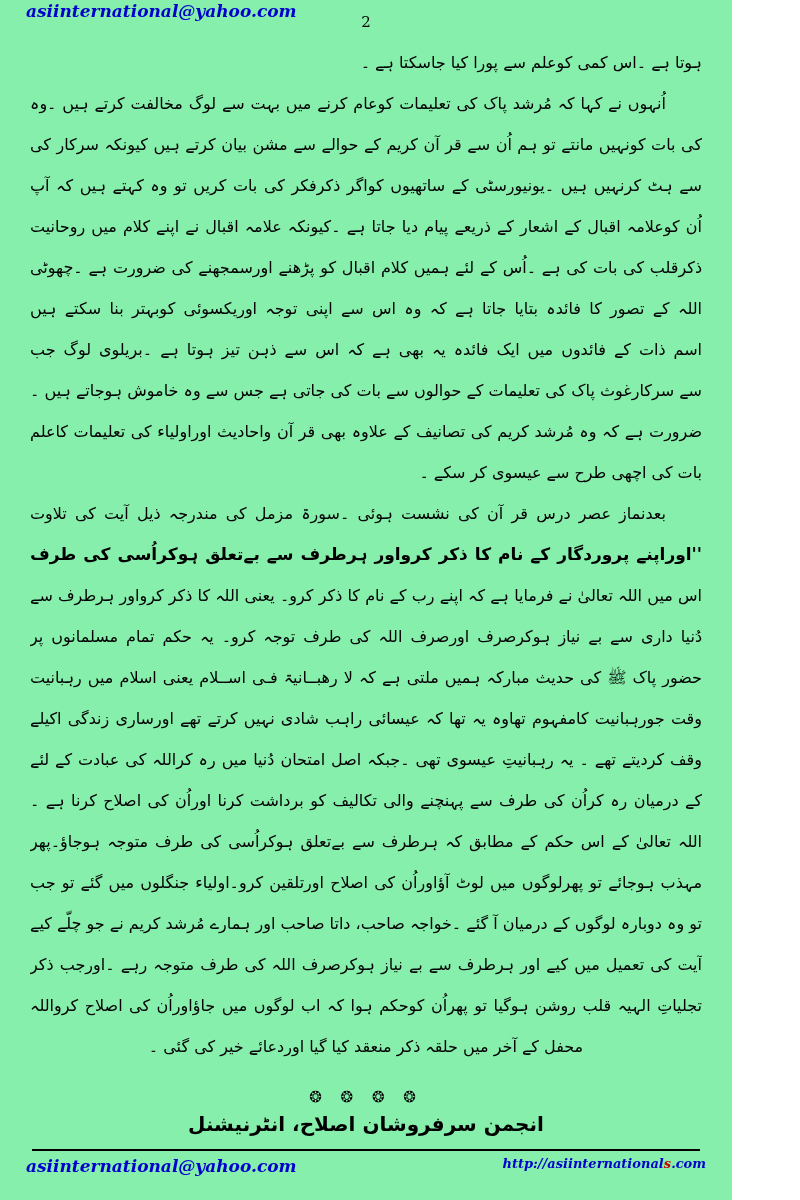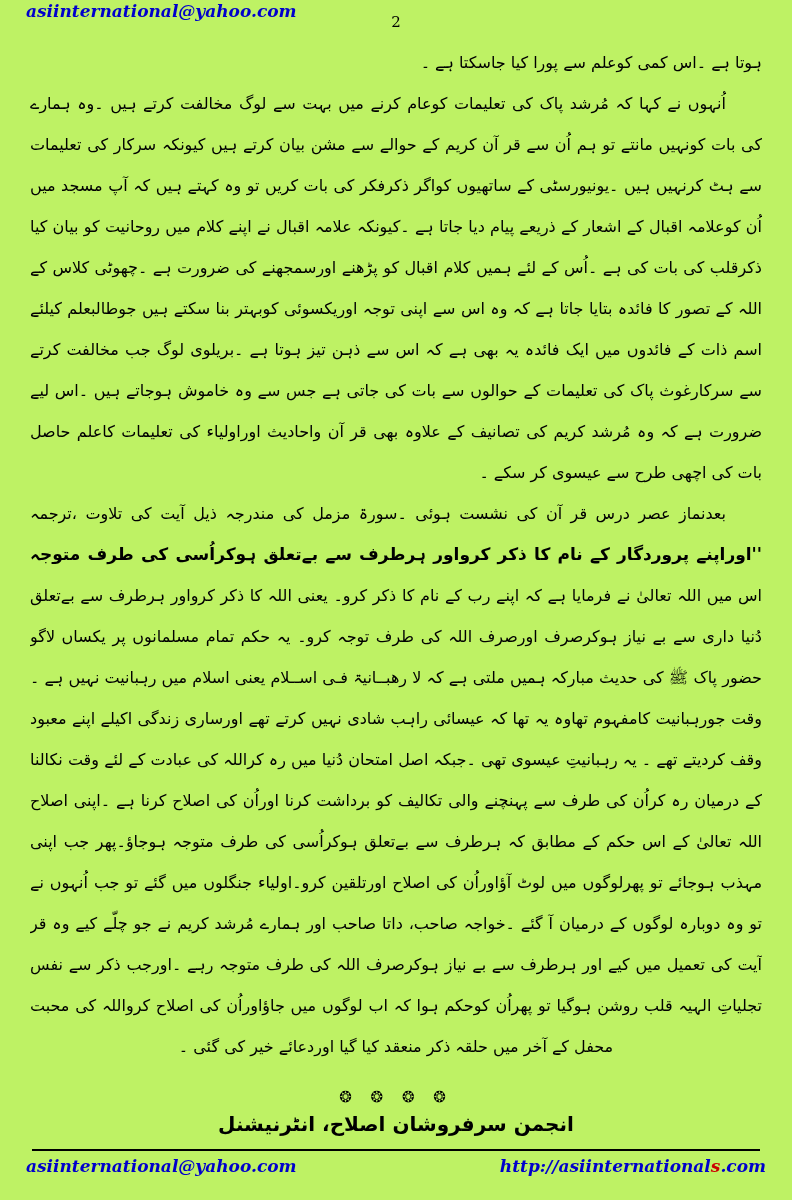--- a/index.html
+++ b/index.html
@@ -1,17 +1,17 @@
 <!DOCTYPE html>
 <html lang="ur"><head>
 <meta charset="utf-8">
 <style>
   html,body { margin:0; padding:0; background:#fff; }
   .page {
-    position:relative; width:792px; height:1200px; background:#bef264;
+    position:relative; width:732px; height:1200px; background:#86efac;
     overflow:hidden; font-family:"DejaVu Sans", sans-serif; color:#000;
   }
   
   .header-email {
     position:absolute; top:1px; left:26px;
     font-family:"DejaVu Serif", serif; font-style:italic; font-weight:bold;
     font-size:17px; color:#0000cc; text-decoration:none; cursor:pointer;
   }
   .page-number {
     position:absolute; top:13px; left:0; width:100%; text-align:center;
@@ -44,21 +44,21 @@
     border:none; border-top:2px solid #000; margin:0;
   }
   .footer-email {
     position:absolute; top:1156px; left:26px;
     font-family:"DejaVu Serif", serif; font-style:italic; font-weight:bold;
     font-size:17px; color:#0000cc; cursor:pointer;
   }
   .footer-url {
     position:absolute; top:1156px; right:26px;
     font-family:"DejaVu Serif", serif; font-style:italic; font-weight:bold;
-    font-size:17px; color:#0000cc; cursor:pointer;
+    font-size:13px; color:#0000cc; cursor:pointer;
   }
   .footer-url .red { color:#cc0000; }
 </style>
 </head>
 <body>
 
 <div class="page">
 
   <span class="header-email">asiinternational@yahoo.com</span>
 

